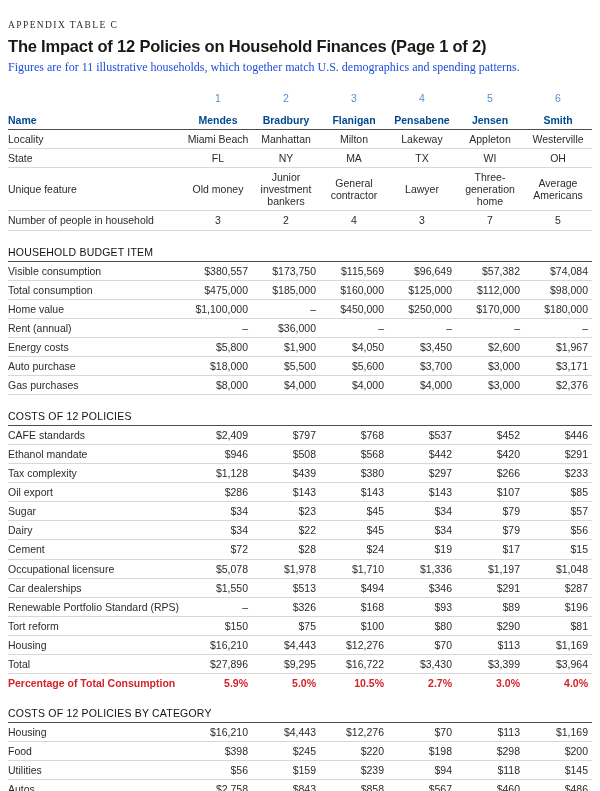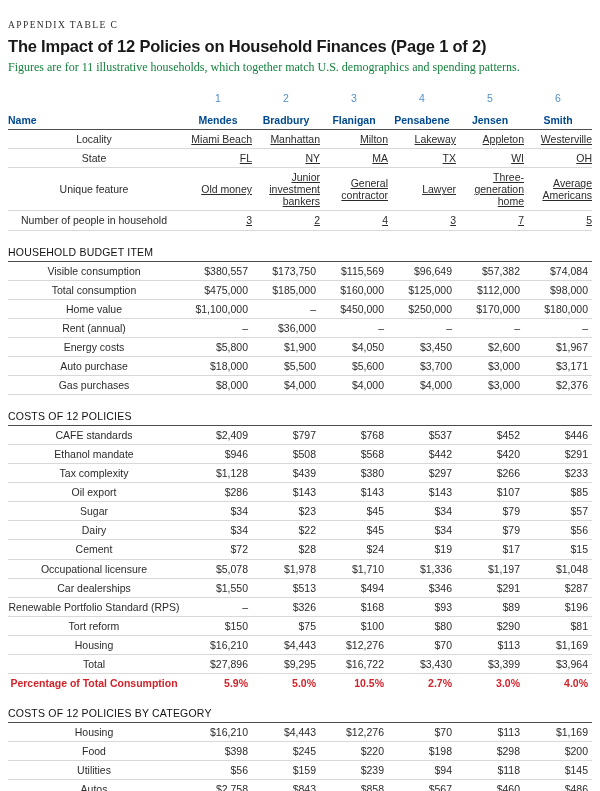--- a/index.html
+++ b/index.html
@@ -1,30 +1,30 @@
 <!DOCTYPE html>
 <html><head>
 <meta charset="utf-8">
 <style>
   html,body{margin:0;padding:0;background:#fff;}
   body{width:600px;font-family:"Liberation Sans",sans-serif;-webkit-font-smoothing:antialiased;}
   .page{width:600px;height:791px;box-sizing:border-box;padding:8px 8px 10px 8px;display:flex;flex-direction:column;}
   .eyebrow{font-family:"Liberation Serif",serif;font-size:9.5px;letter-spacing:1.4px;color:#2b2b2b;margin-top:12px;}
   .title{font-size:16.5px;font-weight:700;color:#191919;letter-spacing:-0.2px;margin:7px 0 4px 0;}
-  .subtitle{font-family:"Liberation Serif",serif;font-size:12px;color:#15803d;margin:0 0 14px 0;}
+  .subtitle{font-family:"Liberation Serif",serif;font-size:12px;color:#1d4ed8;margin:0 0 14px 0;}
   table.tbl{width:584px;border-collapse:collapse;table-layout:fixed;font-size:10.5px;color:#2b2b2b;}
   .tbl td,.tbl th{padding:3px 0;vertical-align:middle;line-height:1.15;font-weight:400;}
   .tbl th{text-align:center;}
   .tbl .num{color:#5590cc;font-size:10.5px;padding-bottom:7px;font-weight:400;}
   .tbl .name{color:#00498f;font-weight:700;border-bottom:1.2px solid #4d4d4d;margin-left:22px;}
   .tbl .name-label{text-align:left;}
   .tbl tbody td{border-bottom:1px solid #d8d8d8;}
-  .tbl td.lbl{text-align:center;padding-right:4px;}
+  .tbl td.lbl{text-align:left;padding-right:4px;}
   .tbl td.val{text-align:right;padding-right:4px;}
-  .tbl tr.info td.val{text-align:right;padding-right:0;text-decoration:underline;}
+  .tbl tr.info td.val{text-align:center;padding-right:0;}
   .tbl tr.section-heading td{font-weight:400;color:#111;letter-spacing:.2px;padding-top:15px;padding-bottom:3px;border-bottom:1px solid #4d4d4d;}
   .tbl tr.total td{font-weight:400;border-top:1.5px solid #3a3a3a;margin-top:32px;}
   .tbl tr.percent td{color:#d2232a;font-weight:700;border-bottom:none;}
 </style>
 </head>
 <body>
 
 <div class="page">
   <div class="eyebrow">APPENDIX TABLE C</div>
   <h1 class="title">The Impact of 12 Policies on Household Finances (Page 1 of 2)</h1>

